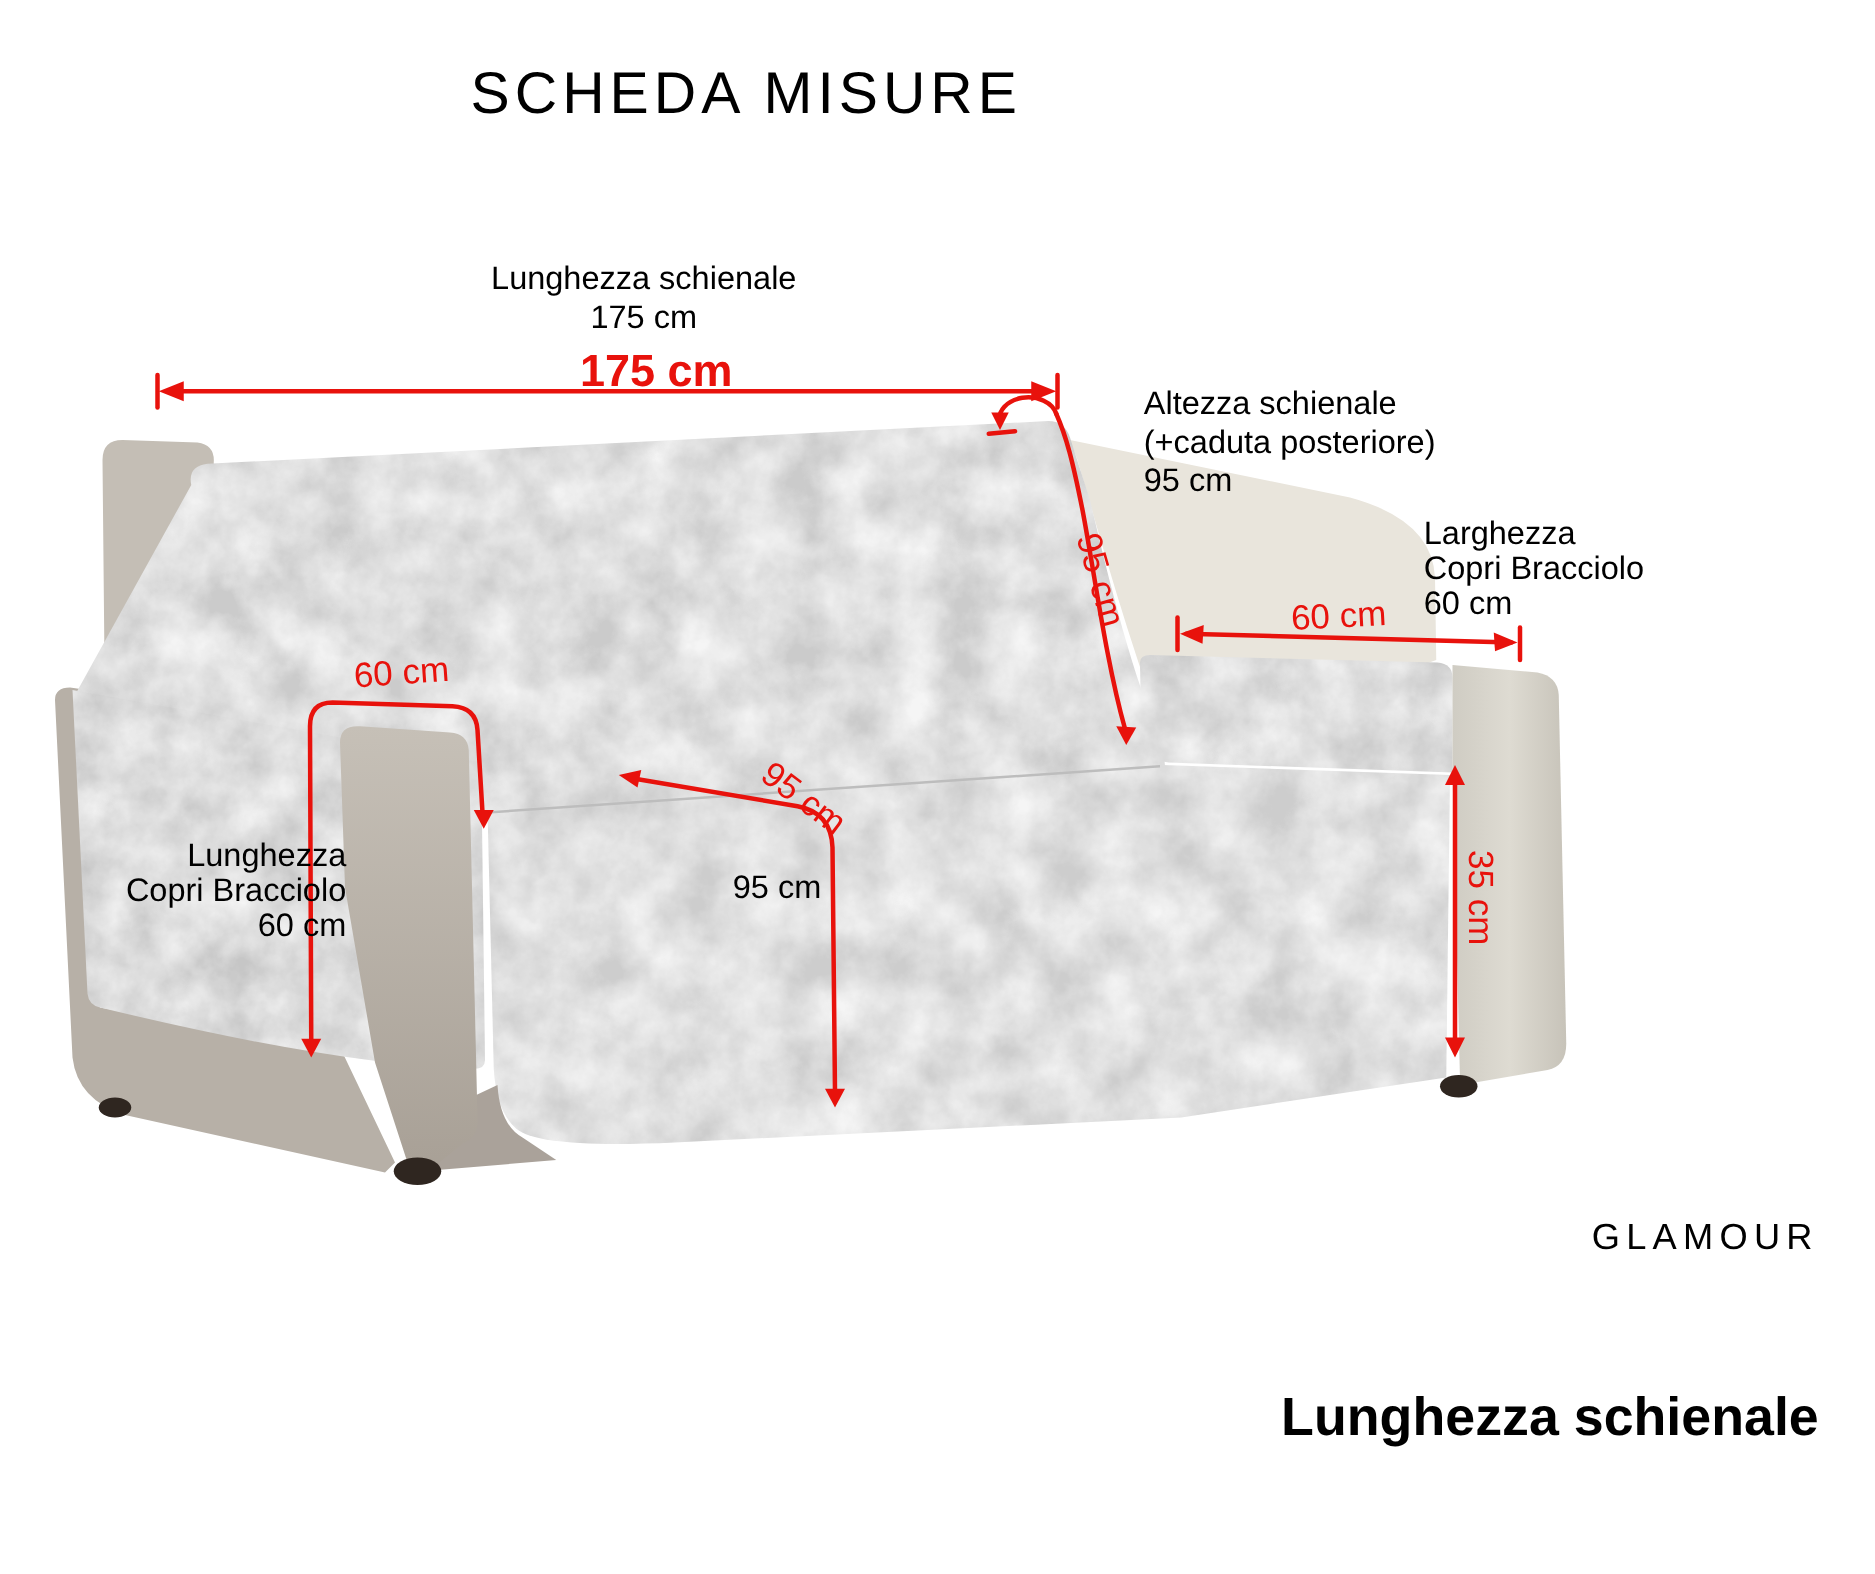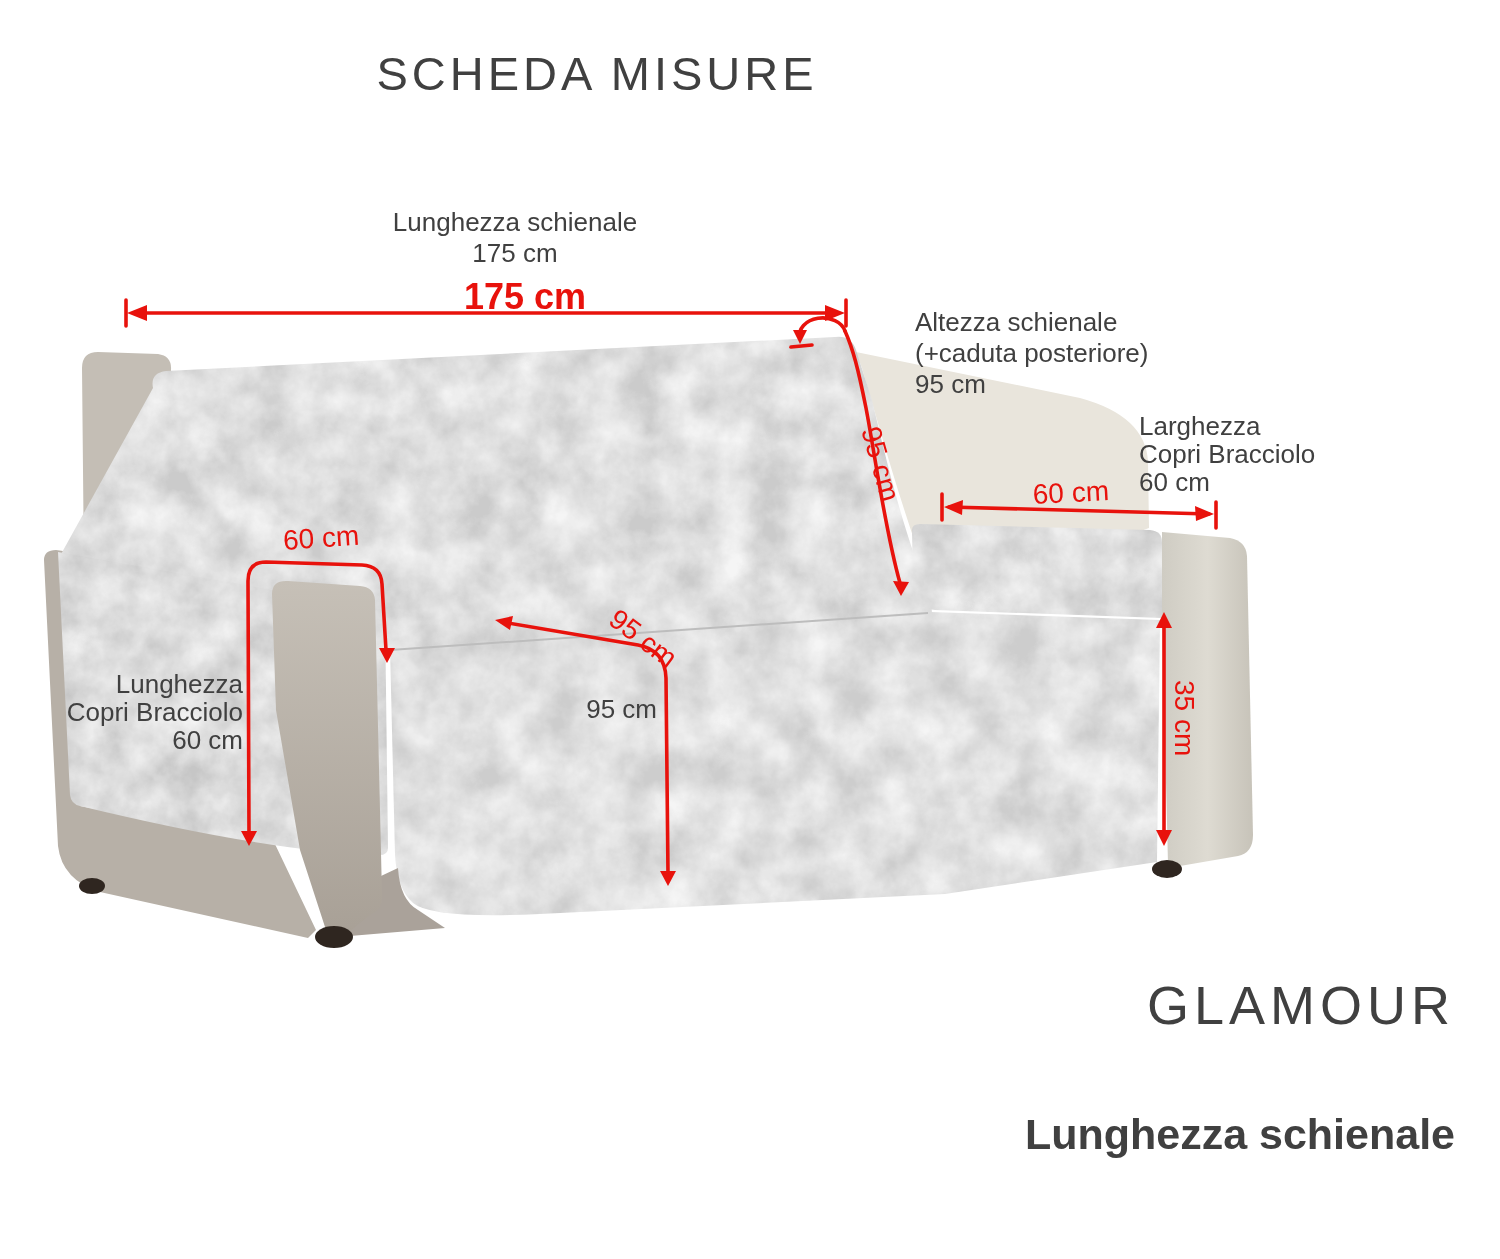--- a/index.html
+++ b/index.html
@@ -1,30 +1,30 @@
 <!DOCTYPE html>
 <html><head>
 <meta charset="utf-8">
 <style>
   html,body{margin:0;padding:0;background:#ffffff;}
   #canvas{position:relative;width:1500px;height:1259px;background:#ffffff;overflow:hidden;
           font-family:"Liberation Sans", sans-serif;color:#1d1d1b;}
   .abs{position:absolute;}
   svg{display:block;}
-  .blk{color:#404040;}
+  .blk{color:#000000;}
   .red{color:#e8120c;}
   .center{text-align:center;}
   .rightal{text-align:right;}
   .title{font-size:47px;letter-spacing:4px;font-weight:400;}
   .lbl{font-size:26px;line-height:31px;}
   .lbl-sm{font-size:26px;line-height:28px;}
   .redval{font-size:36px;font-weight:bold;}
   .redlab{font-size:28px;white-space:nowrap;}
   .rot{transform-origin:0 0;white-space:nowrap;}
-  .brand{font-size:54px;letter-spacing:5px;font-weight:400;}
+  .brand{font-size:29px;letter-spacing:5px;font-weight:400;}
   .brand-sub{font-size:33px;font-style:italic;letter-spacing:1px;}
   .spec{font-size:43px;font-weight:bold;}
 </style>
 </head>
 <body>
 
 <div id="canvas">
 
   <svg class="abs" style="left:0;top:0;" width="1500" height="1259" viewBox="0 0 1500 1259">
     <defs>
@@ -125,21 +125,21 @@
     <div>(+caduta posteriore)</div>
     <div>95 cm</div>
   </div>
 
   <div class="abs lbl-sm blk" style="left:1115px;top:412px;margin-left:24px;">
     <div>Larghezza</div>
     <div>Copri Bracciolo</div>
     <div>60 cm</div>
   </div>
 
-  <div class="abs lbl-sm blk rightal" style="left:0px;top:670px;width:243px;">
+  <div class="abs lbl-sm blk rightal" style="left:0px;top:670px;width:243px;padding-left:34px;">
     <div>Lunghezza</div>
     <div>Copri Bracciolo</div>
     <div>60 cm</div>
   </div>
 
   <div class="abs lbl blk rightal" style="left:357px;top:694px;width:300px;">
     <div>95 cm</div>
   </div>
 
   <div class="abs redlab red rot" style="left:282px;top:525px;transform:rotate(-4deg);">60 cm</div>

